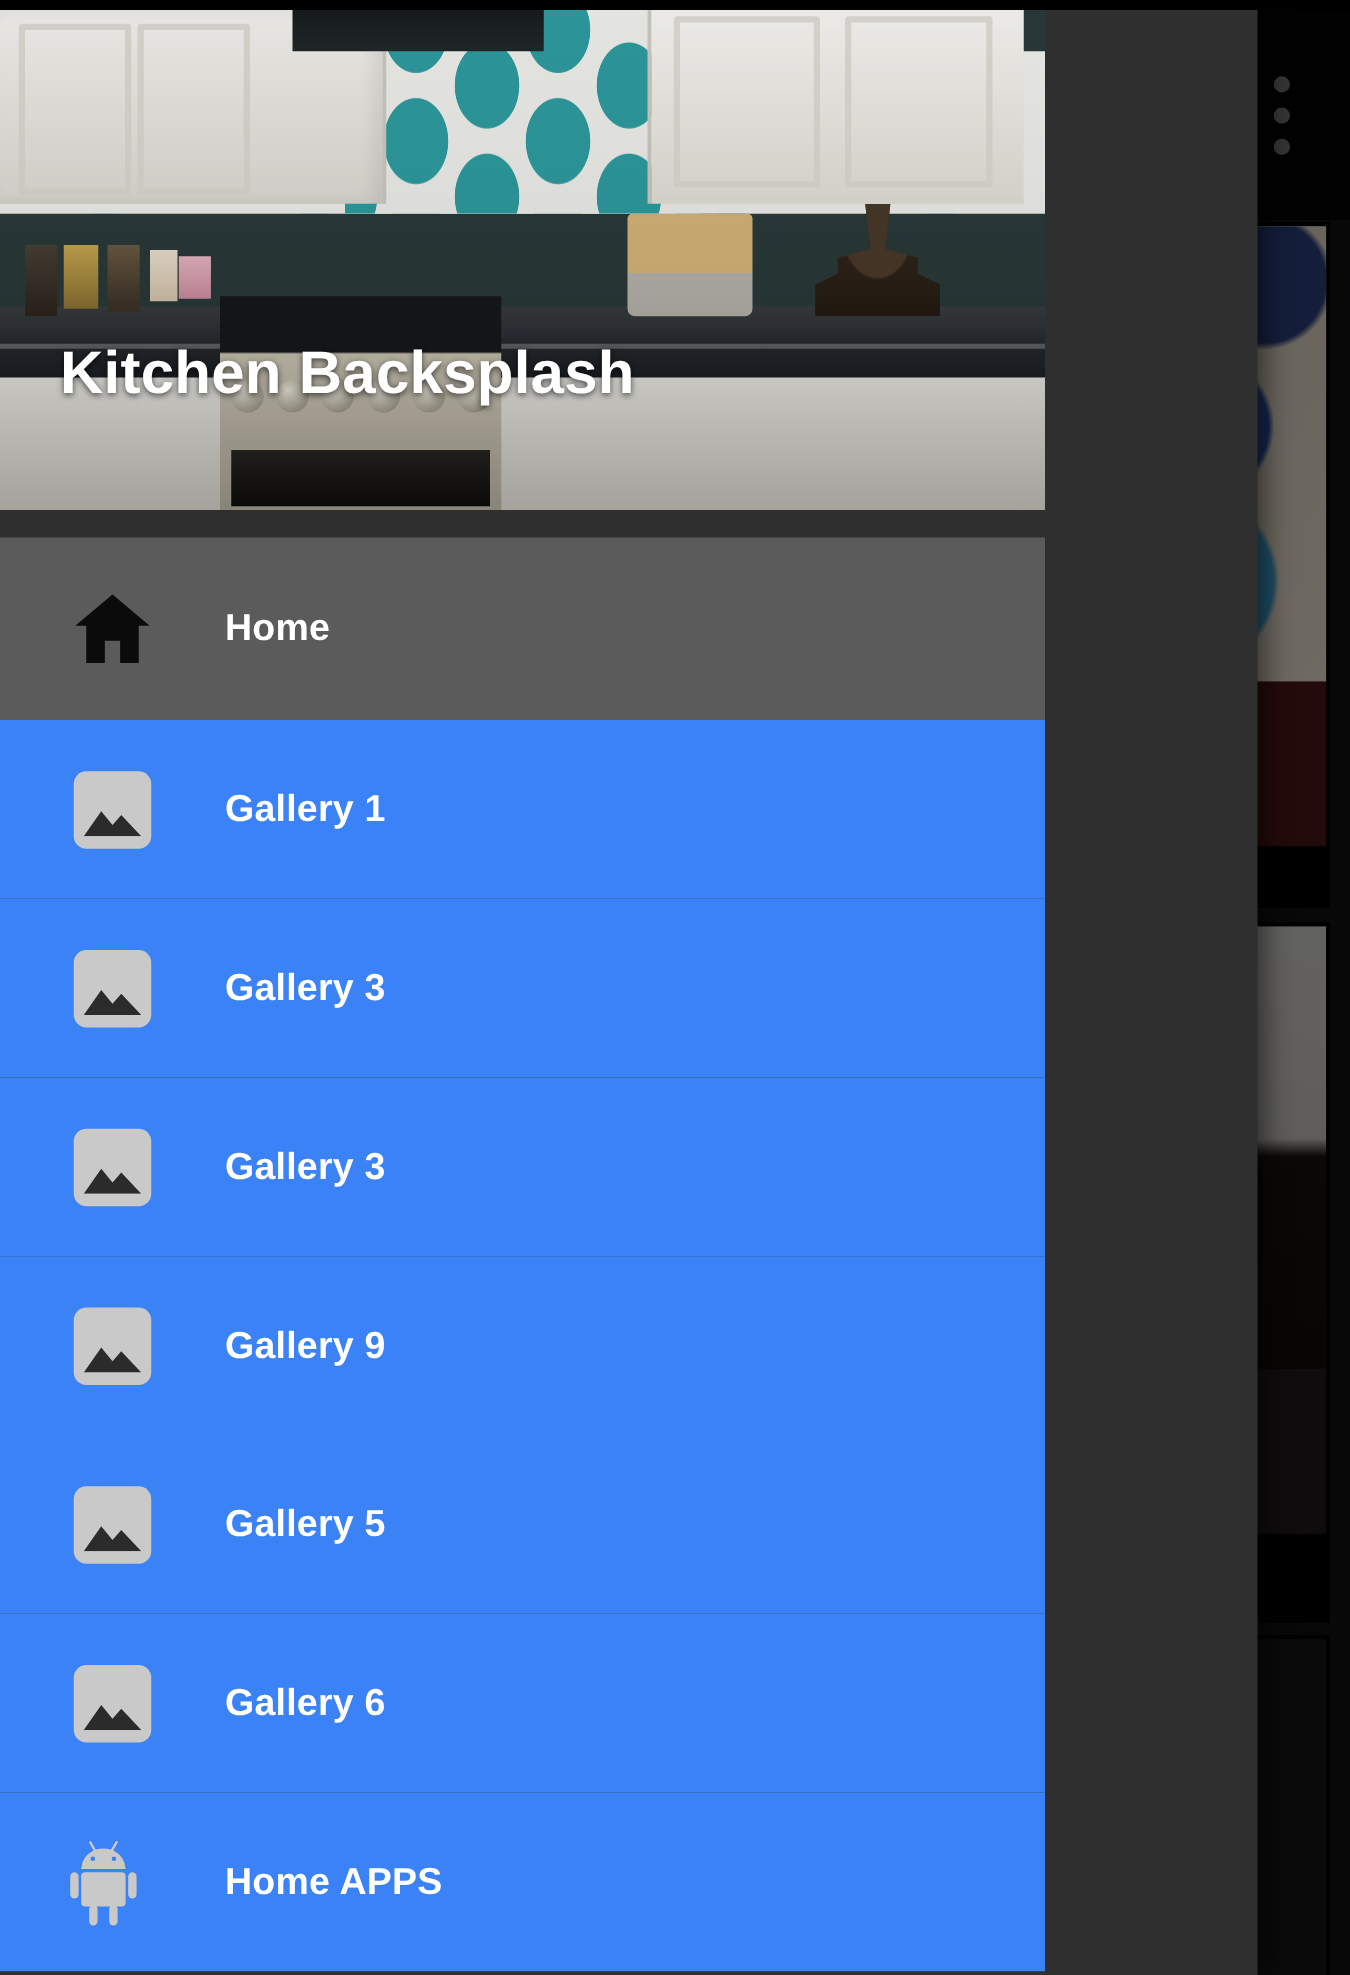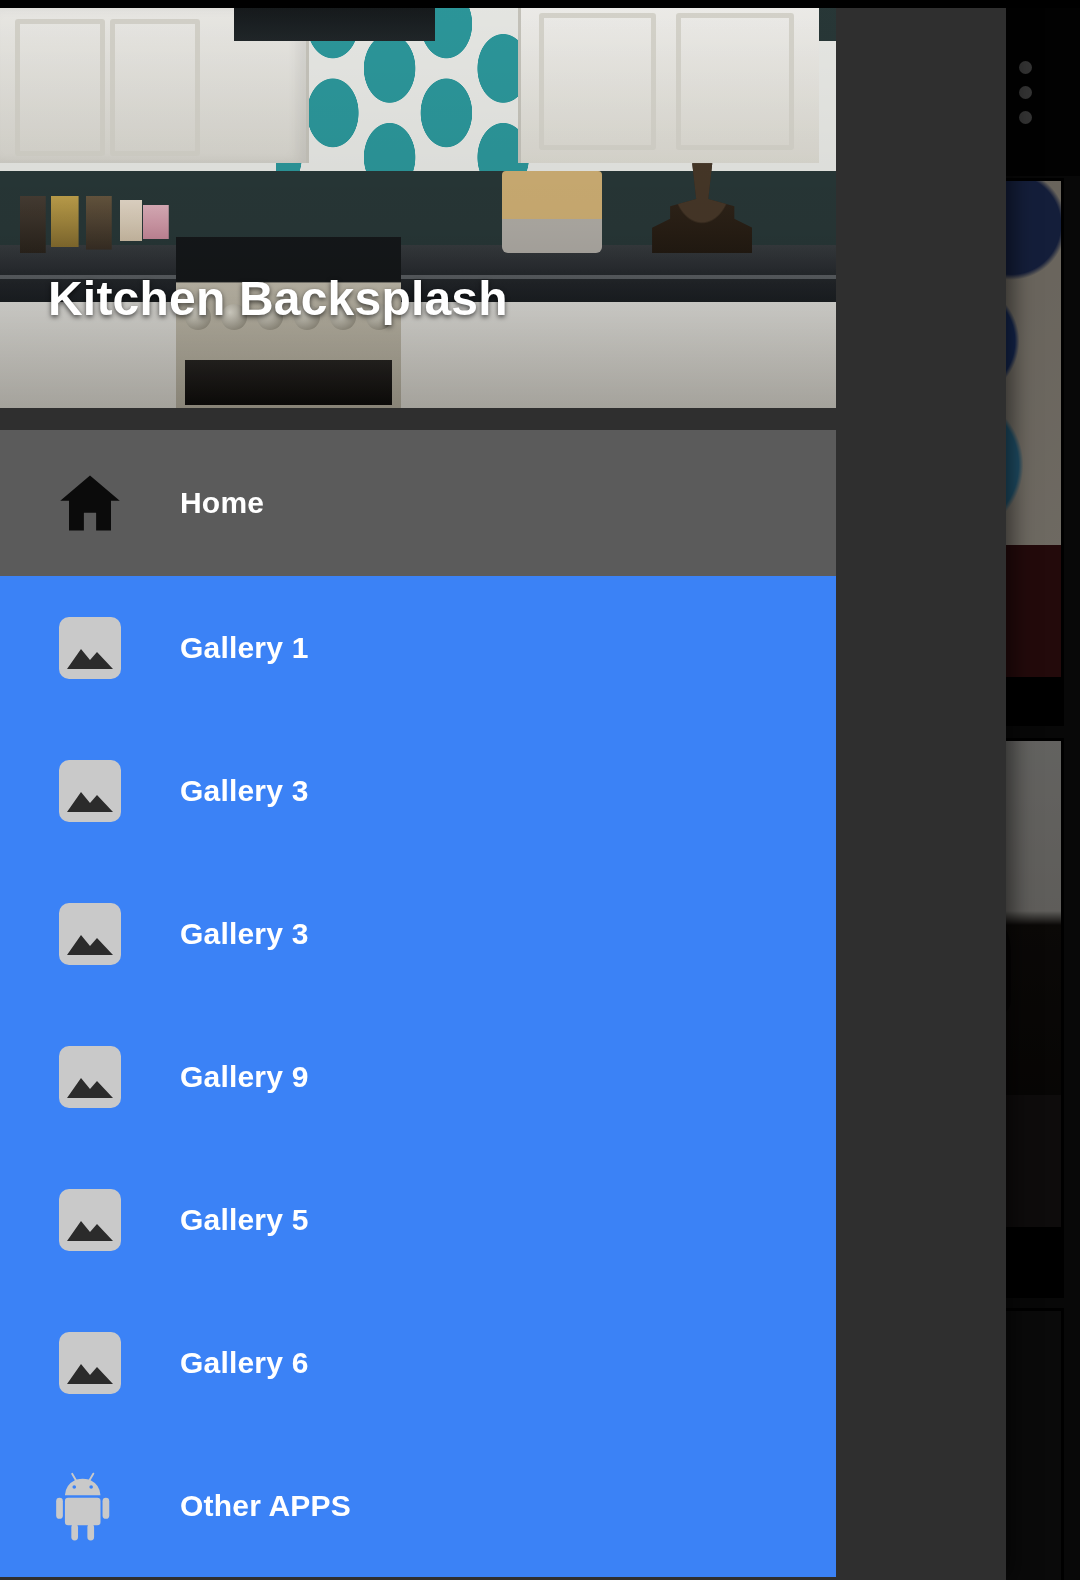--- a/index.html
+++ b/index.html
@@ -463,21 +463,21 @@
         <span class="nav-icon">
           <svg class="android-icon" viewBox="0 0 24 26">
             <path d="M6.8 4.2 5.6 2.1a.32.32 0 0 1 .55-.32L7.4 3.95a8.2 8.2 0 0 1 4.2 0l1.25-2.17a.32.32 0 1 1 .55.32L12.2 4.2A6.1 6.1 0 0 1 15.6 9.3H3.4a6.1 6.1 0 0 1 3.4-5.1zM6.6 7.1a.62.62 0 1 0 0-1.24.62.62 0 0 0 0 1.24zm5.8 0a.62.62 0 1 0 0-1.24.62.62 0 0 0 0 1.24z" fill="#c9c9c9"></path>
             <rect x="3.4" y="10.2" width="12.2" height="9.4" rx="1.1" fill="#c9c9c9"></rect>
             <rect x="0.4" y="10.2" width="2.3" height="7.2" rx="1.15" fill="#c9c9c9"></rect>
             <rect x="16.3" y="10.2" width="2.3" height="7.2" rx="1.15" fill="#c9c9c9"></rect>
             <rect x="5.6" y="19.2" width="2.3" height="5.6" rx="1.15" fill="#c9c9c9"></rect>
             <rect x="11.1" y="19.2" width="2.3" height="5.6" rx="1.15" fill="#c9c9c9"></rect>
           </svg>
         </span>
-        <span class="nav-label">Other APPS</span>
+        <span class="nav-label">Home APPS</span>
       </div>
 
       <div class="nav-spacer"></div>
     </div>
   </div>
 
   <div class="statusbar"></div>
 </div>
 
 </body></html>

